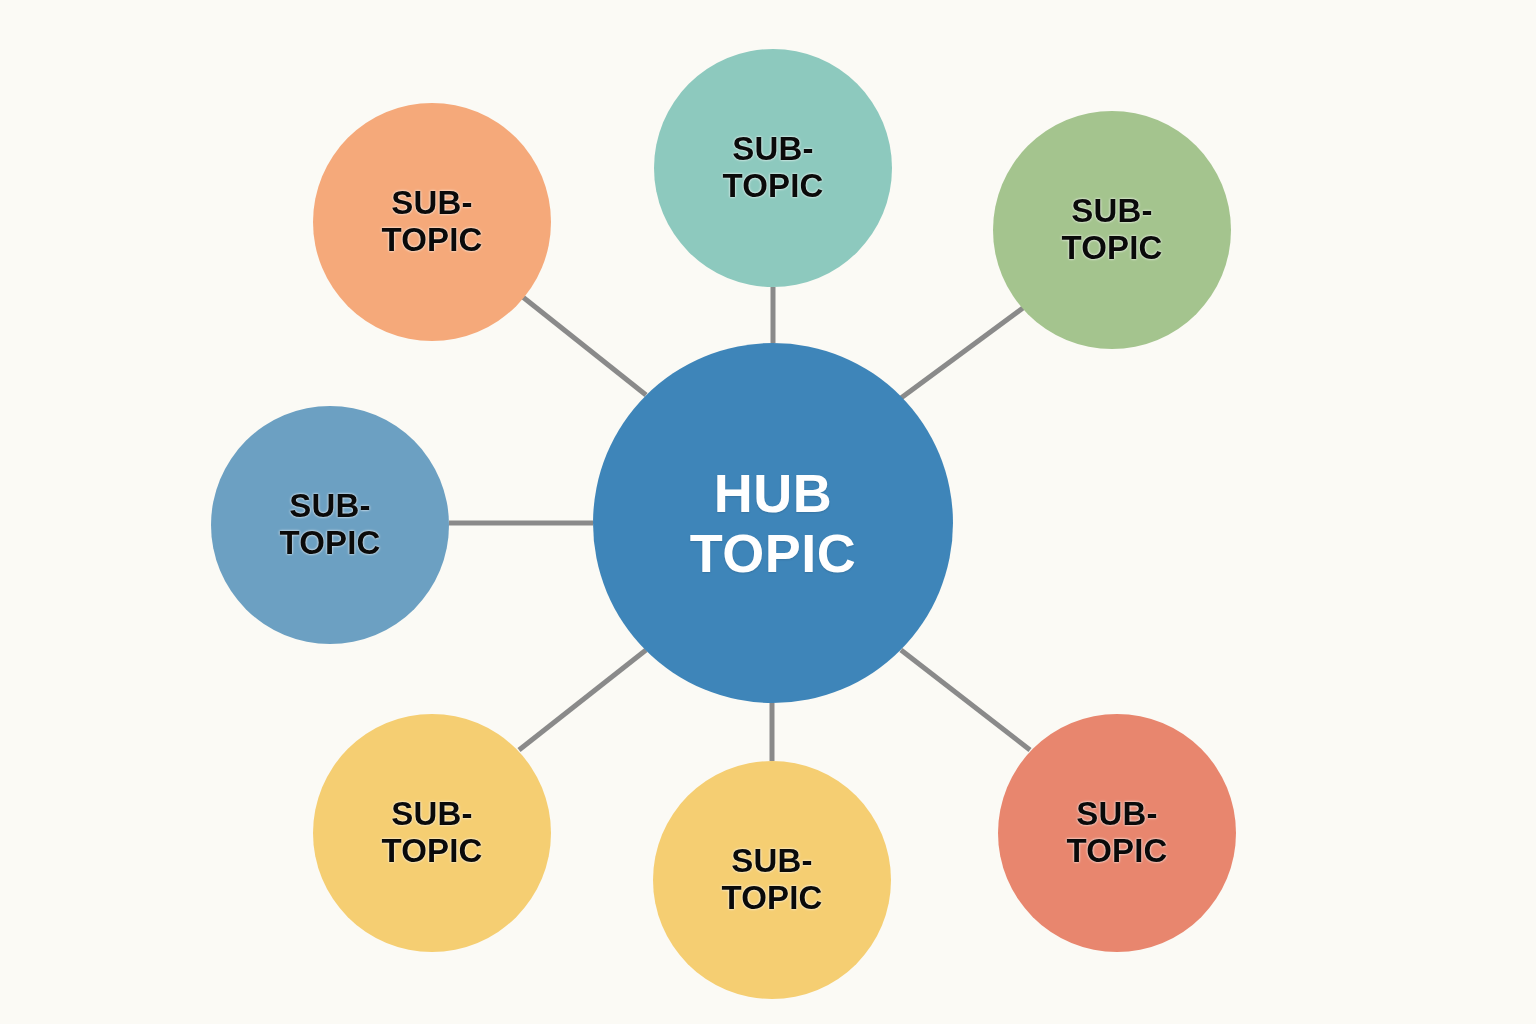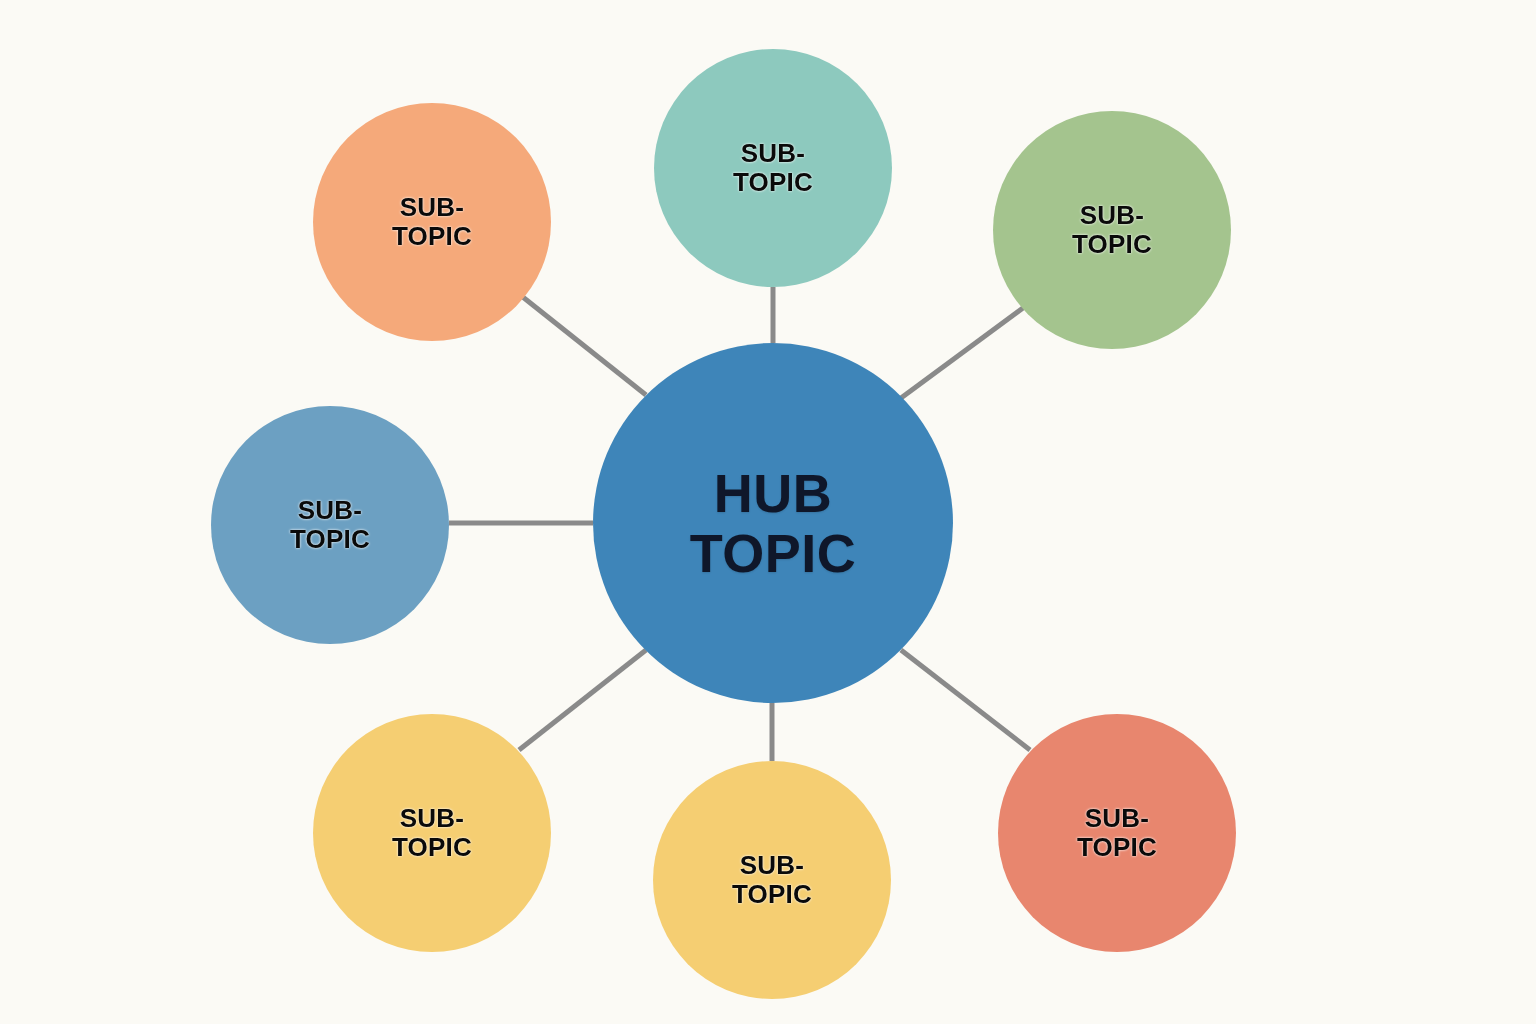--- a/index.html
+++ b/index.html
@@ -41,21 +41,21 @@
     color: #FFFFFF;
     font-weight: bold;
     font-size: 54px;
     letter-spacing: 0.5px;
     text-shadow: 0 1px 2px rgba(0,0,0,0.13);
     z-index: 5;
   }
   .node-sub {
     color: #0A0A0A;
     font-weight: bold;
-    font-size: 26px;
+    font-size: 33px;
     letter-spacing: 0.2px;
     text-shadow: 0 0 3px rgba(255,255,255,0.75),
                  0 0 2px rgba(255,255,255,0.65);
     z-index: 4;
   }
   .node-label {
     display: block;
     width: 100%;
     white-space: pre-line;
     user-select: none;
@@ -79,21 +79,21 @@
         <line x1="646" y1="395" x2="519" y2="294" stroke="#8A8A8A" stroke-width="5" stroke-linecap="butt"></line>
         <line x1="901" y1="398" x2="1027" y2="305" stroke="#8A8A8A" stroke-width="5" stroke-linecap="butt"></line>
         <line x1="593" y1="523" x2="449" y2="523" stroke="#8A8A8A" stroke-width="5" stroke-linecap="butt"></line>
         <line x1="646" y1="650" x2="519" y2="750" stroke="#8A8A8A" stroke-width="5" stroke-linecap="butt"></line>
         <line x1="772" y1="703" x2="772" y2="761" stroke="#8A8A8A" stroke-width="5" stroke-linecap="butt"></line>
         <line x1="901" y1="650" x2="1030" y2="750" stroke="#8A8A8A" stroke-width="5" stroke-linecap="butt"></line>
         <line x1="953" y1="523" x2="1048" y2="523" stroke="url(#stubFade)" stroke-width="5" stroke-linecap="butt"></line>
       </g>
   </svg>
 
-  <div class="node node-hub" id="node-hub" style="left: 593px; top: 343px; width: 360px; height: 360px; background: rgb(62, 133, 185); color: #0f172a;">
+  <div class="node node-hub" id="node-hub" style="left: 593px; top: 343px; width: 360px; height: 360px; background: rgb(62, 133, 185); color: #ffffff;">
     <span class="node-label">HUB
 TOPIC</span>
   </div>
 
   <div class="node node-sub" id="node-sub-top" style="left: 654px; top: 49px; width: 238px; height: 238px; background: rgb(141, 201, 190); color: rgb(10, 10, 10);">
     <span class="node-label">SUB-
 TOPIC</span>
   </div>
 
   <div class="node node-sub" id="node-sub-upper-left" style="left: 313px; top: 103px; width: 238px; height: 238px; background: rgb(245, 169, 122); color: rgb(10, 10, 10);">

